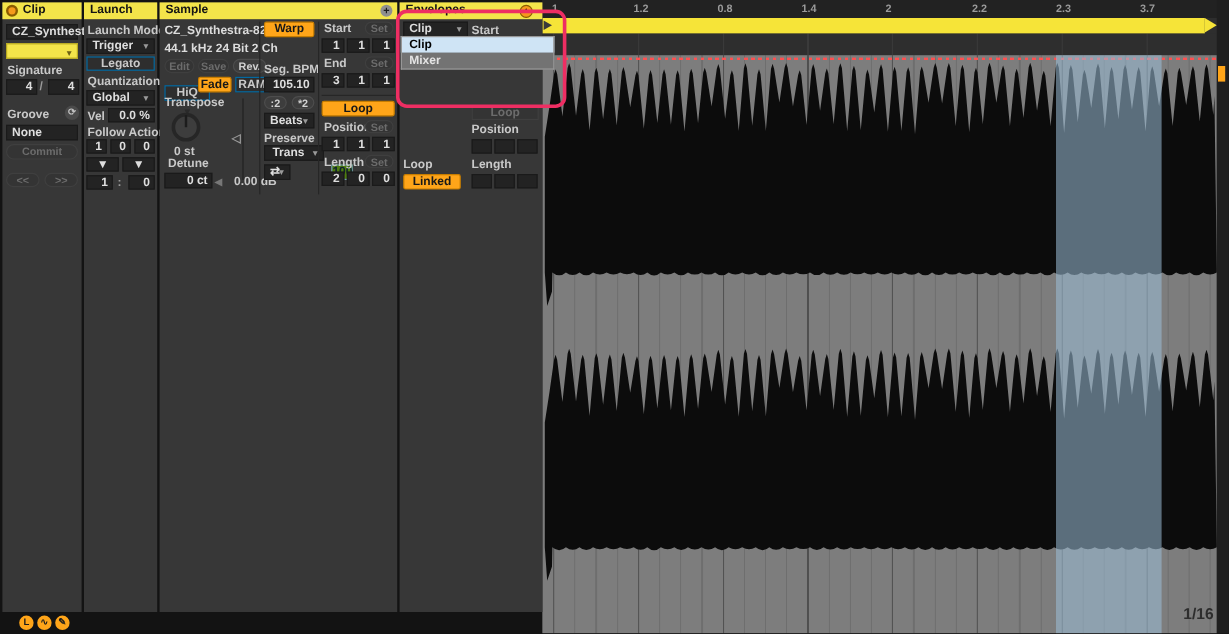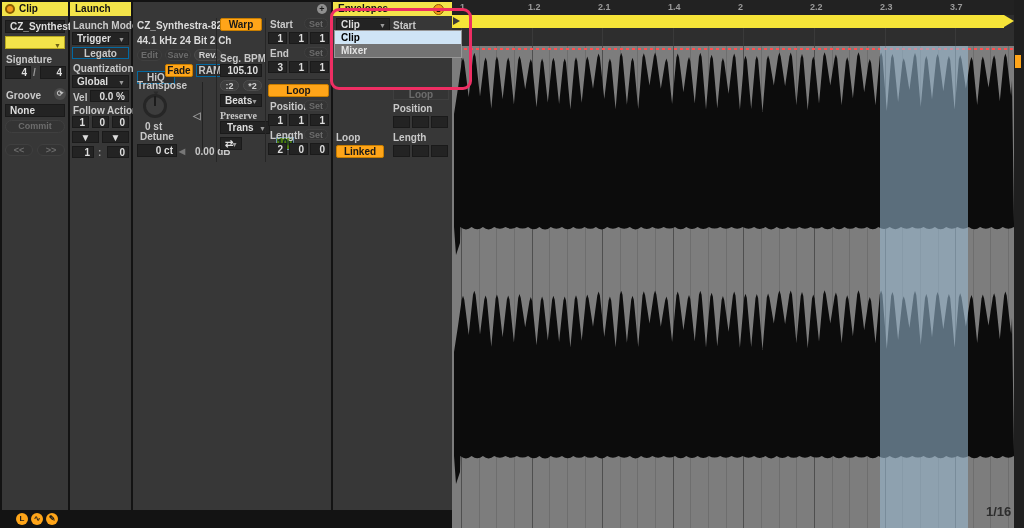--- a/index.html
+++ b/index.html
@@ -56,21 +56,21 @@
 </style>
 </head>
 <body>
 
 <div id="app">
 
   <div id="wavearea">
     <div id="ruler">
       <span style="left:8px">1</span>
       <span style="left:76px">1.2</span>
-      <span style="left:146px">2.1</span>
+      <span style="left:146px">0.8</span>
       <span style="left:216px">1.4</span>
       <span style="left:286px">2</span>
       <span style="left:358px">2.2</span>
       <span style="left:428px">2.3</span>
       <span style="left:498px">3.7</span>
     </div>
     <div id="loopbar"></div>
     <div id="looparrow"></div>
     <div class="tri-r" style="left:1px;top:17px;border-left:7px solid #3a3a3a;"></div>
     <div class="tri-r" style="left:1px;top:30px;border-left:7px solid #9a9a9a;"></div>
@@ -123,20 +123,21 @@
     <div class="box num" style="left:22px;top:114px;width:17px;height:12px;">0</div>
     <div class="box num" style="left:42px;top:114px;width:17px;height:12px;">0</div>
     <div class="box" style="left:2px;top:129px;width:27px;height:12px;"><span class="arr" style="right:10px;top:2px;">▼</span></div>
     <div class="box" style="left:32px;top:129px;width:27px;height:12px;"><span class="arr" style="right:10px;top:2px;">▼</span></div>
     <div class="box num" style="left:2px;top:144px;width:22px;height:12px;">1</div>
     <div class="lbl" style="left:28px;top:145px;color:#9a9a9a;">:</div>
     <div class="box num" style="left:37px;top:144px;width:22px;height:12px;">0</div>
   </div>
 
   <div class="panel" style="left:133px;width:198px;">
+    <div class="phead"><span>Sample</span></div>
     <div class="circ" style="left:184px;top:2px;width:10px;height:10px;background:#8f8f8f;color:#1d1d1d;font-size:9px;line-height:10px;">+</div>
     <div class="lbl" style="left:4px;top:18px;width:88px;overflow:hidden;white-space:nowrap;color:#dcdcdc;">CZ_Synthestra-82-2</div>
     <div class="lbl" style="left:4px;top:33px;color:#dcdcdc;">44.1 kHz 24 Bit 2 Ch</div>
     <div class="pill dis" style="left:4px;top:47px;width:25px;height:12px;">Edit</div>
     <div class="pill dis" style="left:32px;top:47px;width:26px;height:12px;">Save</div>
     <div class="pill" style="left:61px;top:47px;width:28px;height:12px;">Rev.</div>
     <div class="btn" style="left:4px;top:62px;width:38px;height:13px;margin-top:7px;">HiQ</div>
     <div class="ob" style="left:32px;top:62px;width:28px;height:13px;">Fade</div>
     <div class="btn" style="left:63px;top:62px;width:28px;height:13px;">RAM</div>
     <div class="lbl" style="left:4px;top:78px;">Transpose</div>
@@ -152,21 +153,21 @@
     <div class="lbl" style="left:60px;top:108px;color:#9a9a9a;">◁</div>
     <div class="lbl" style="left:62px;top:144px;">0.00 dB</div>
     <div class="vdiv" style="left:83px;top:16px;height:144px;"></div>
 
     <div class="ob" style="left:87px;top:16px;width:42px;height:13px;">Warp</div>
     <div class="lbl" style="left:87px;top:51px;">Seg. BPM</div>
     <div class="box num" style="left:87px;top:62px;width:42px;height:13px;">105.10</div>
     <div class="pill" style="left:87px;top:78px;width:19px;height:11px;">:2</div>
     <div class="pill" style="left:110px;top:78px;width:19px;height:11px;">*2</div>
     <div class="box dd" style="left:87px;top:92px;width:42px;height:13px;"><span>Beats</span><span class="arr">▼</span></div>
-    <div class="lbl" style="left:87px;top:108px;font-family:Liberation Serif, serif;">Preserve</div>
+    <div class="lbl" style="left:87px;top:108px;">Preserve</div>
     <div class="box dd" style="left:87px;top:119px;width:50px;height:13px;padding-left:6px;"><span>Trans</span><span class="arr">▼</span></div>
     <div class="box dd" style="left:87px;top:135px;width:22px;height:13px;"><span>⇄</span><span class="arr">▼</span></div>
     <div class="box" style="left:111px;top:135px;width:18px;height:13px;background:#4d7c0f;color:#10222e;border-color:#6e94ad;margin-left:32px;">100</div>
     <div class="vdiv" style="left:132px;top:16px;height:144px;"></div>
 
     <div class="lbl" style="left:137px;top:17px;">Start</div>
     <div class="pill dis" style="left:171px;top:16px;width:24px;height:11px;">Set</div>
     <div class="box num" style="left:135px;top:30px;width:19px;height:12px;">1</div>
     <div class="box num" style="left:156px;top:30px;width:19px;height:12px;">1</div>
     <div class="box num" style="left:177px;top:30px;width:19px;height:12px;">1</div>

